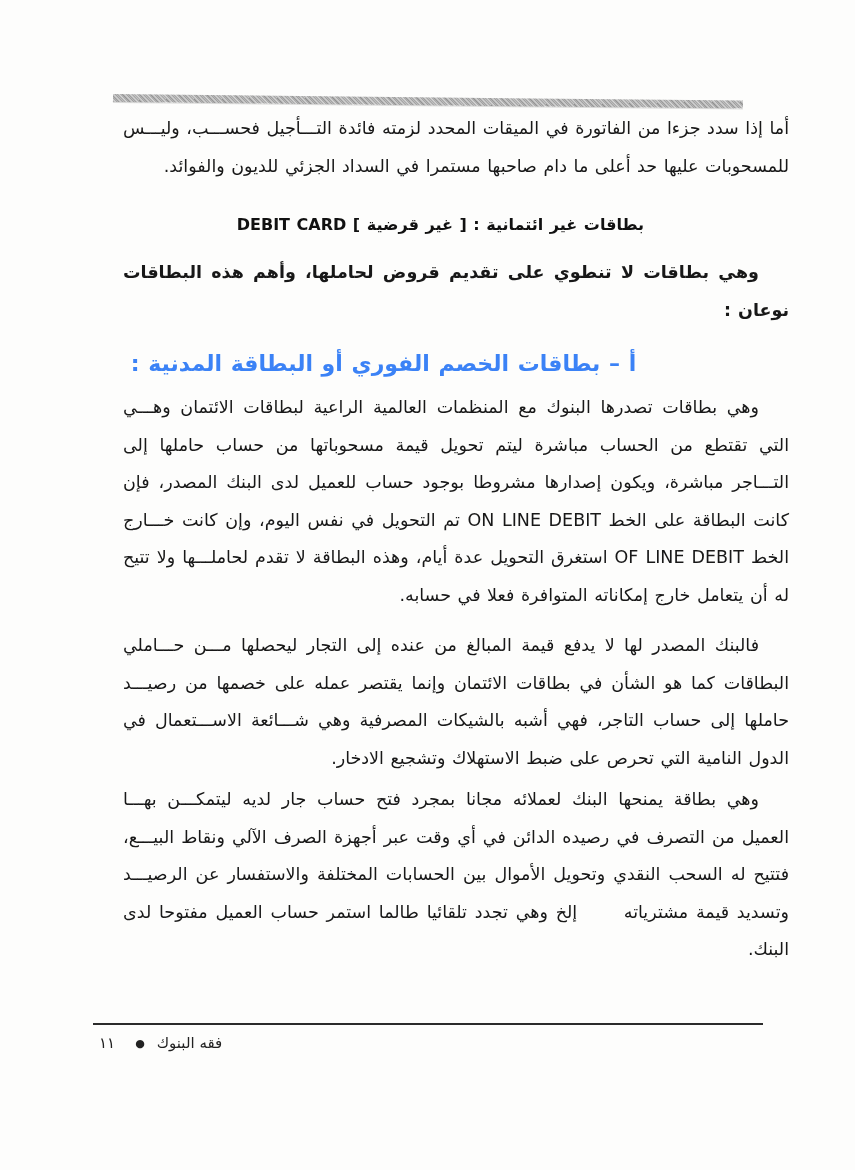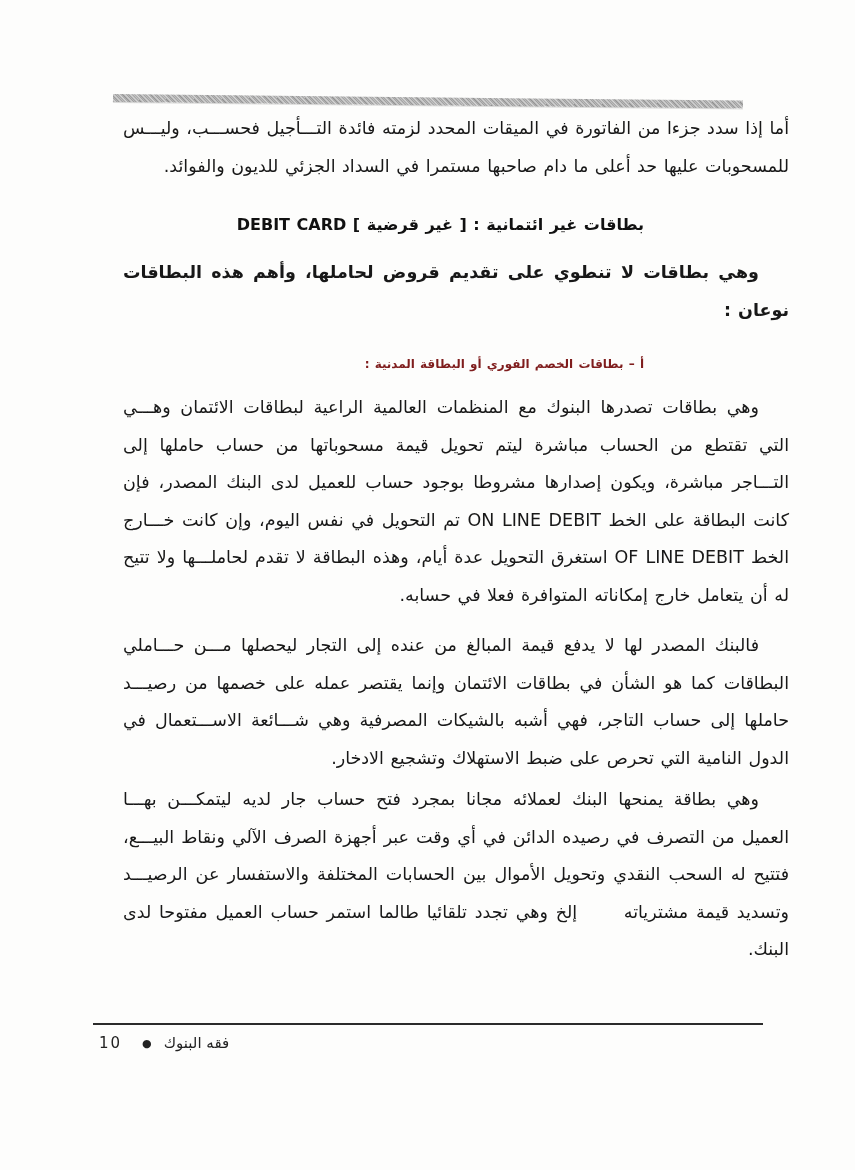--- a/index.html
+++ b/index.html
@@ -59,26 +59,26 @@
     font-size: 16px;
     font-weight: bold;
     line-height: 38px;
     text-align: right;
     text-indent: 0;
     color: #111;
   }
   .subheading {
     margin: 15px 0 0 0;
     padding-right: 145px;
-    font-size: 12px;
+    font-size: 22px;
     font-weight: bold;
     line-height: 38px;
-    text-align: right;
+    text-align: center;
     text-indent: 0;
-    color: #7f1d1d;
+    color: #3b82f6;
   }
   .subheading.sub-a { margin-top: 16px; }
   .para-single { margin-top: 10px; font-weight: bold; }
   .footer {
     position: absolute;
     top: 1023px;
     left: 93px;
     right: 92px;
   }
   .footer-rule {
@@ -132,17 +132,17 @@
 
     <p class="para para-last-tight">وهي بطاقة يمنحها البنك لعملائه مجانا بمجرد فتح حساب جار لديه ليتمكـــن بهـــا العميل من التصرف في رصيده الدائن في أي وقت عبر أجهزة الصرف الآلي ونقاط البيـــع، فتتيح له السحب النقدي وتحويل الأموال بين الحسابات المختلفة والاستفسار عن الرصيـــد وتسديد قيمة مشترياته&nbsp;&nbsp;&nbsp;&nbsp;&nbsp; إلخ وهي تجدد تلقائيا طالما استمر حساب العميل مفتوحا لدى البنك.</p>
 
   </div>
 
   <div class="footer">
     <div class="footer-rule"></div>
     <div class="footer-text">
       <span>فقه البنوك</span>
       <span class="bullet">●</span>
-      <span class="page-num">10</span>
+      <span class="page-num">١١</span>
     </div>
   </div>
 
 </div>
 
 </body></html>

